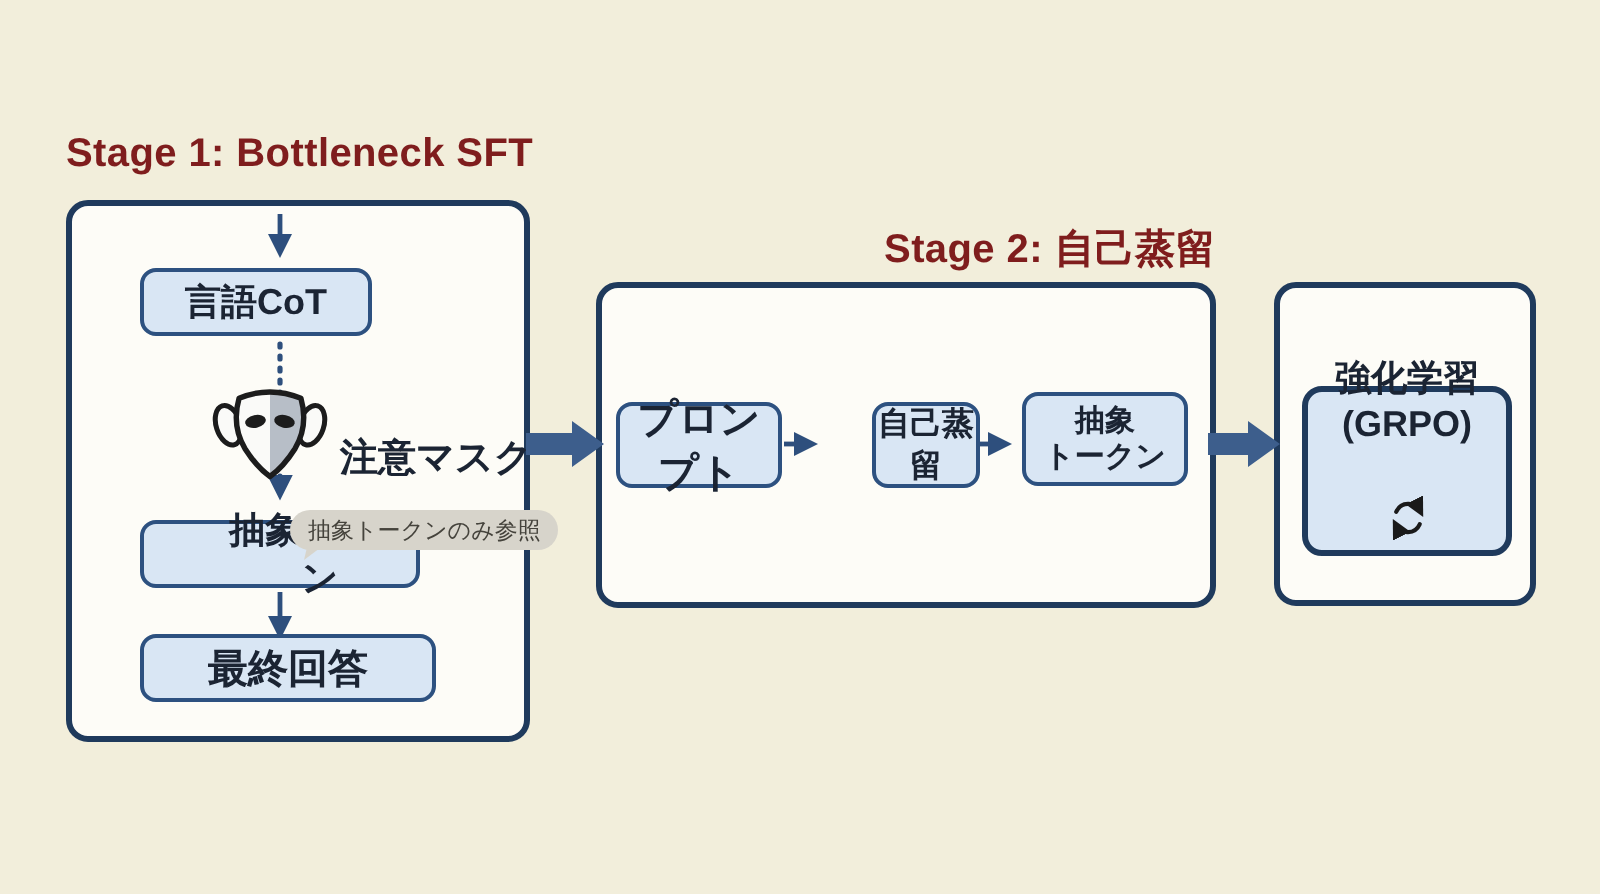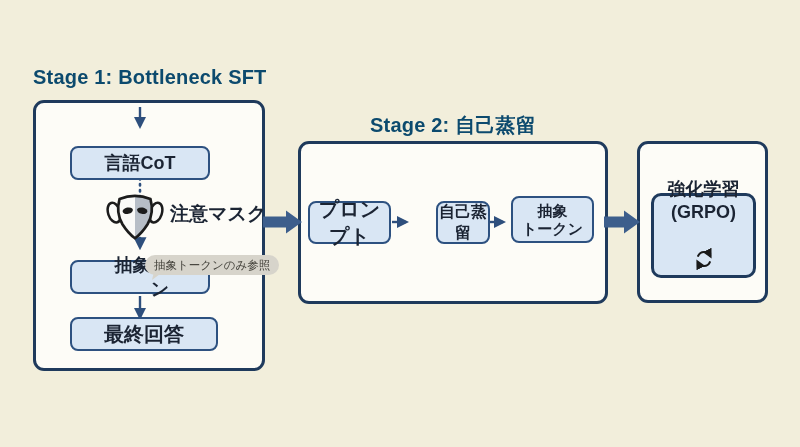--- a/index.html
+++ b/index.html
@@ -15,40 +15,40 @@
   .panel{
     position:absolute;
     background:#fdfcf7;
     border:3px solid #1f3a5c;
     border-radius:11px;
     box-sizing:border-box;
     z-index:1;
   }
   .stage-title{
     position:absolute;
-    font-size:20px;font-weight:bold;color:#0c4a6e;
+    font-size:20px;font-weight:bold;color:#7f1d1d;
     text-align:center;line-height:26px;
     letter-spacing:0.2px;
     z-index:3;white-space:nowrap;
   }
   .node{
     position:absolute;
     background:#d9e6f4;
     border:2.5px solid #2d5180;
     border-radius:8px;
     box-sizing:border-box;
     display:flex;align-items:center;justify-content:center;
     color:#1b2433;font-weight:bold;
     z-index:3;text-align:center;
   }
   .node.multiline{white-space:pre-line;line-height:1.2;}
   #arrow-layer{position:absolute;left:0;top:0;z-index:2;}
   #mask-icon-wrap{position:absolute;left:106px;top:191px;width:58px;height:51px;z-index:4;}
   .mask-label{
-    position:absolute;left:170px;top:201px;
+    position:absolute;left:170px;top:216px;
     font-size:19px;font-weight:bold;color:#1b2433;z-index:4;white-space:nowrap;
   }
   .note-pill{
     position:absolute;left:145px;top:234px;
     height:20px;padding:0 9px;
     background:#d7d4cb;border-radius:10px;
     font-size:11.5px;color:#45433c;
     display:flex;align-items:center;justify-content:center;
     z-index:4;white-space:nowrap;margin-top:21px;
   }
@@ -66,21 +66,21 @@
     z-index:3;text-align:center;white-space:pre-line;
   }
   .cycle-icon{margin-top:2px;}
 </style>
 </head>
 <body>
 
 <div id="canvas">
 
   <div class="stage-title" style="left:33px;top:64px;width:232px;">Stage 1: Bottleneck SFT</div>
-  <div class="stage-title" style="left:298px;top:112px;width:310px;">Stage 2: 自己蒸留</div>
+  <div class="stage-title" style="left:298px;top:112px;width:310px;text-align:right;">Stage 2: 自己蒸留</div>
 
   <div class="panel" style="left:33px;top:100px;width:232px;height:271px;"></div>
   <div class="panel" style="left:298px;top:141px;width:310px;height:163px;"></div>
   <div class="panel" style="left:637px;top:141px;width:131px;height:162px;"></div>
 
   <svg id="arrow-layer" width="800" height="447">
     <defs>
       <marker id="ah-navy" viewBox="0 0 10 10" refX="7.5" refY="5" markerWidth="5" markerHeight="5" orient="auto-start-reverse">
         <path d="M0 0 L10 5 L0 10 z" fill="#2e4f7d"></path>
       </marker>
@@ -92,21 +92,21 @@
 
     <line x1="140" y1="296" x2="140" y2="317" stroke="#2e4f7d" stroke-width="2.4" marker-end="url(#ah-navy)"></line>
 
     <line x1="392" y1="222" x2="406" y2="222" stroke="#2e4f7d" stroke-width="2.4" marker-end="url(#ah-navy)"></line>
     <line x1="490" y1="222" x2="503" y2="222" stroke="#2e4f7d" stroke-width="2.4" marker-end="url(#ah-navy)"></line>
 
     <polygon points="263,216.5 286,216.5 286,210.5 302,222 286,233.5 286,227.5 263,227.5" fill="#3d5e8c"></polygon>
     <polygon points="604,216.5 624,216.5 624,210.5 640,222 624,233.5 624,227.5 604,227.5" fill="#3d5e8c"></polygon>
   </svg>
 
-  <div class="node" style="left:70px;top:134px;width:140px;height:34px;font-size:18px;margin-top:12px;">言語CoT</div>
+  <div class="node" style="left:70px;top:134px;width:116px;height:34px;font-size:18px;">言語CoT</div>
 
   <div id="mask-icon-wrap">
     <svg width="58" height="51" viewBox="0 0 60 52">
       <ellipse cx="8.5" cy="22" rx="6.3" ry="10.5" transform="rotate(-18 8.5 22)" fill="#fafaf8" stroke="#1c1c1c" stroke-width="2.6"></ellipse>
       <ellipse cx="51.5" cy="22" rx="6.3" ry="10.5" transform="rotate(18 51.5 22)" fill="#fafaf8" stroke="#1c1c1c" stroke-width="2.6"></ellipse>
       <path d="M14 8 Q30 1.5 46 8 Q50 22 43 34 Q37 43.5 30 48.5 Q23 43.5 17 34 Q10 22 14 8 Z" fill="#fafaf8"></path>
       <path d="M30 4 Q39 4.5 46 8 Q50 22 43 34 Q37 43.5 30 48.5 Z" fill="#b7bec7"></path>
       <path d="M14 8 Q30 1.5 46 8 Q50 22 43 34 Q37 43.5 30 48.5 Q23 43.5 17 34 Q10 22 14 8 Z" fill="none" stroke="#1c1c1c" stroke-width="2.8" stroke-linejoin="round"></path>
       <ellipse cx="22.5" cy="20" rx="5.4" ry="3.3" transform="rotate(-12 22.5 20)" fill="#1c1c1c"></ellipse>
       <ellipse cx="37.5" cy="20" rx="5.4" ry="3.3" transform="rotate(12 37.5 20)" fill="#1c1c1c"></ellipse>

